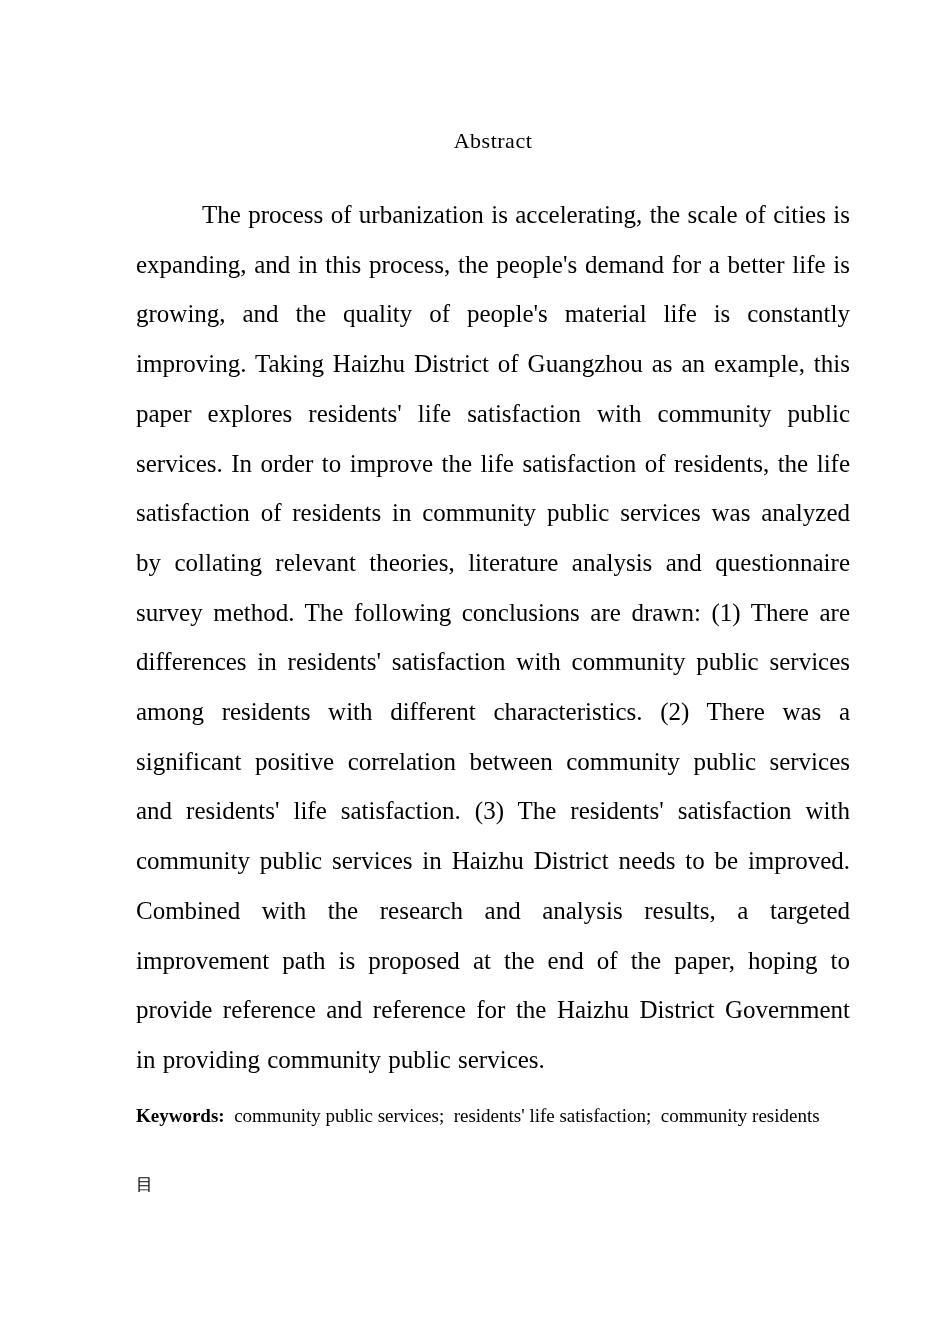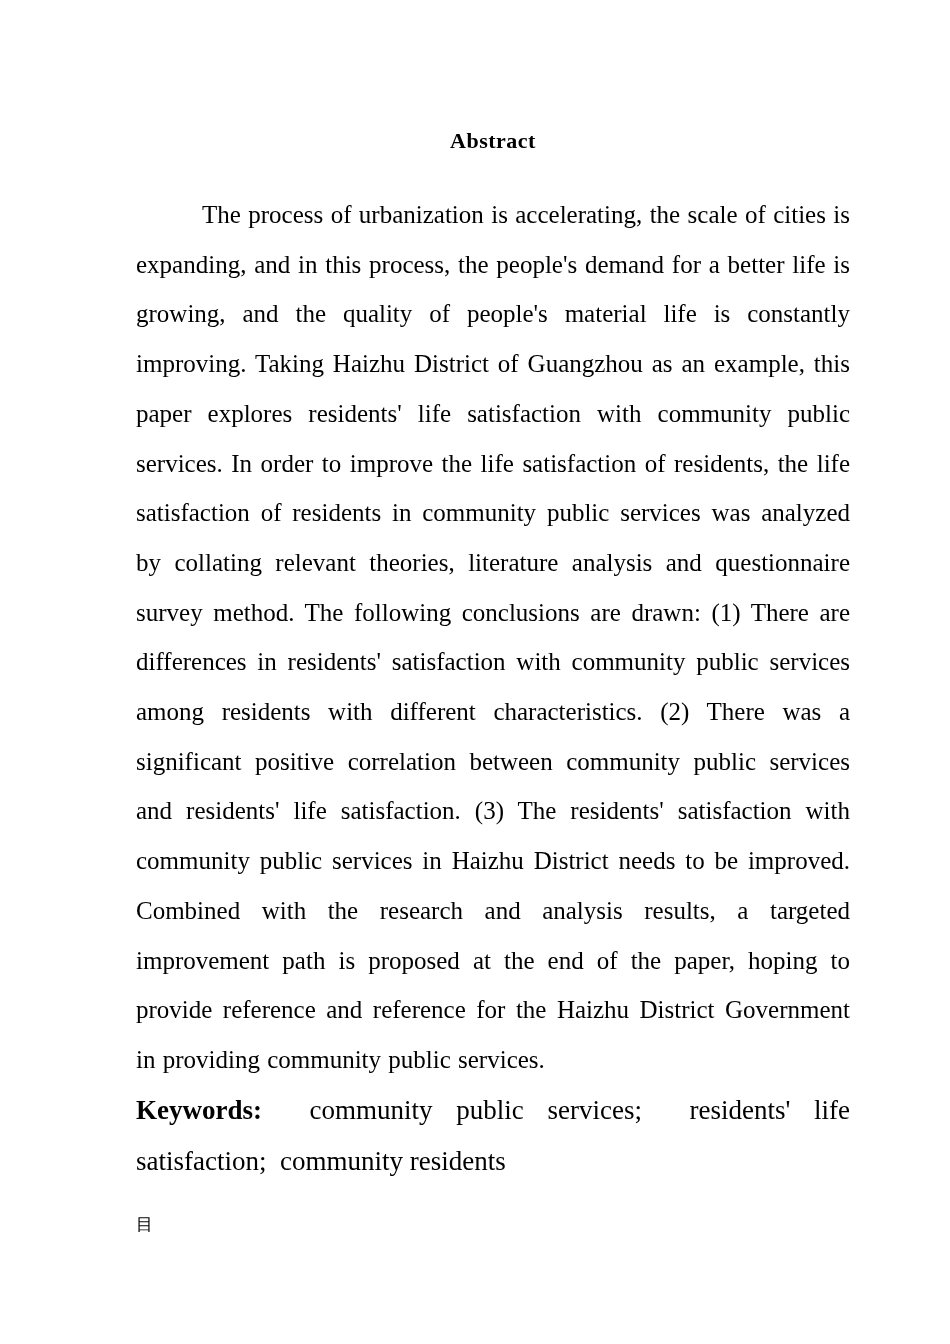--- a/index.html
+++ b/index.html
@@ -24,37 +24,37 @@
   }
 
   .content {
     margin-left: 136px;
     margin-right: 100px; 
   }
 
   .doc-title {
     font-size: 22px;
     line-height: 30px;
-    font-weight: bold;
+    font-weight: normal;
     text-align: center;
     letter-spacing: 0.5px;
     margin-bottom: 34px;
   }
 
   .abstract-para {
     font-size: 25px;
     line-height: 49.7px;
     text-align: justify;
     text-indent: 66px;
     word-spacing: 1px;
   }
 
   .keywords-para {
-    font-size: 27px;
-    line-height: 51px;
+    font-size: 19px;
+    line-height: 62px;
     text-align: justify;
     white-space: pre-wrap; 
   }
 
   .keywords-label {
     font-weight: bold;
   }
 
   .toc-partial {
     margin-top: 26px;

